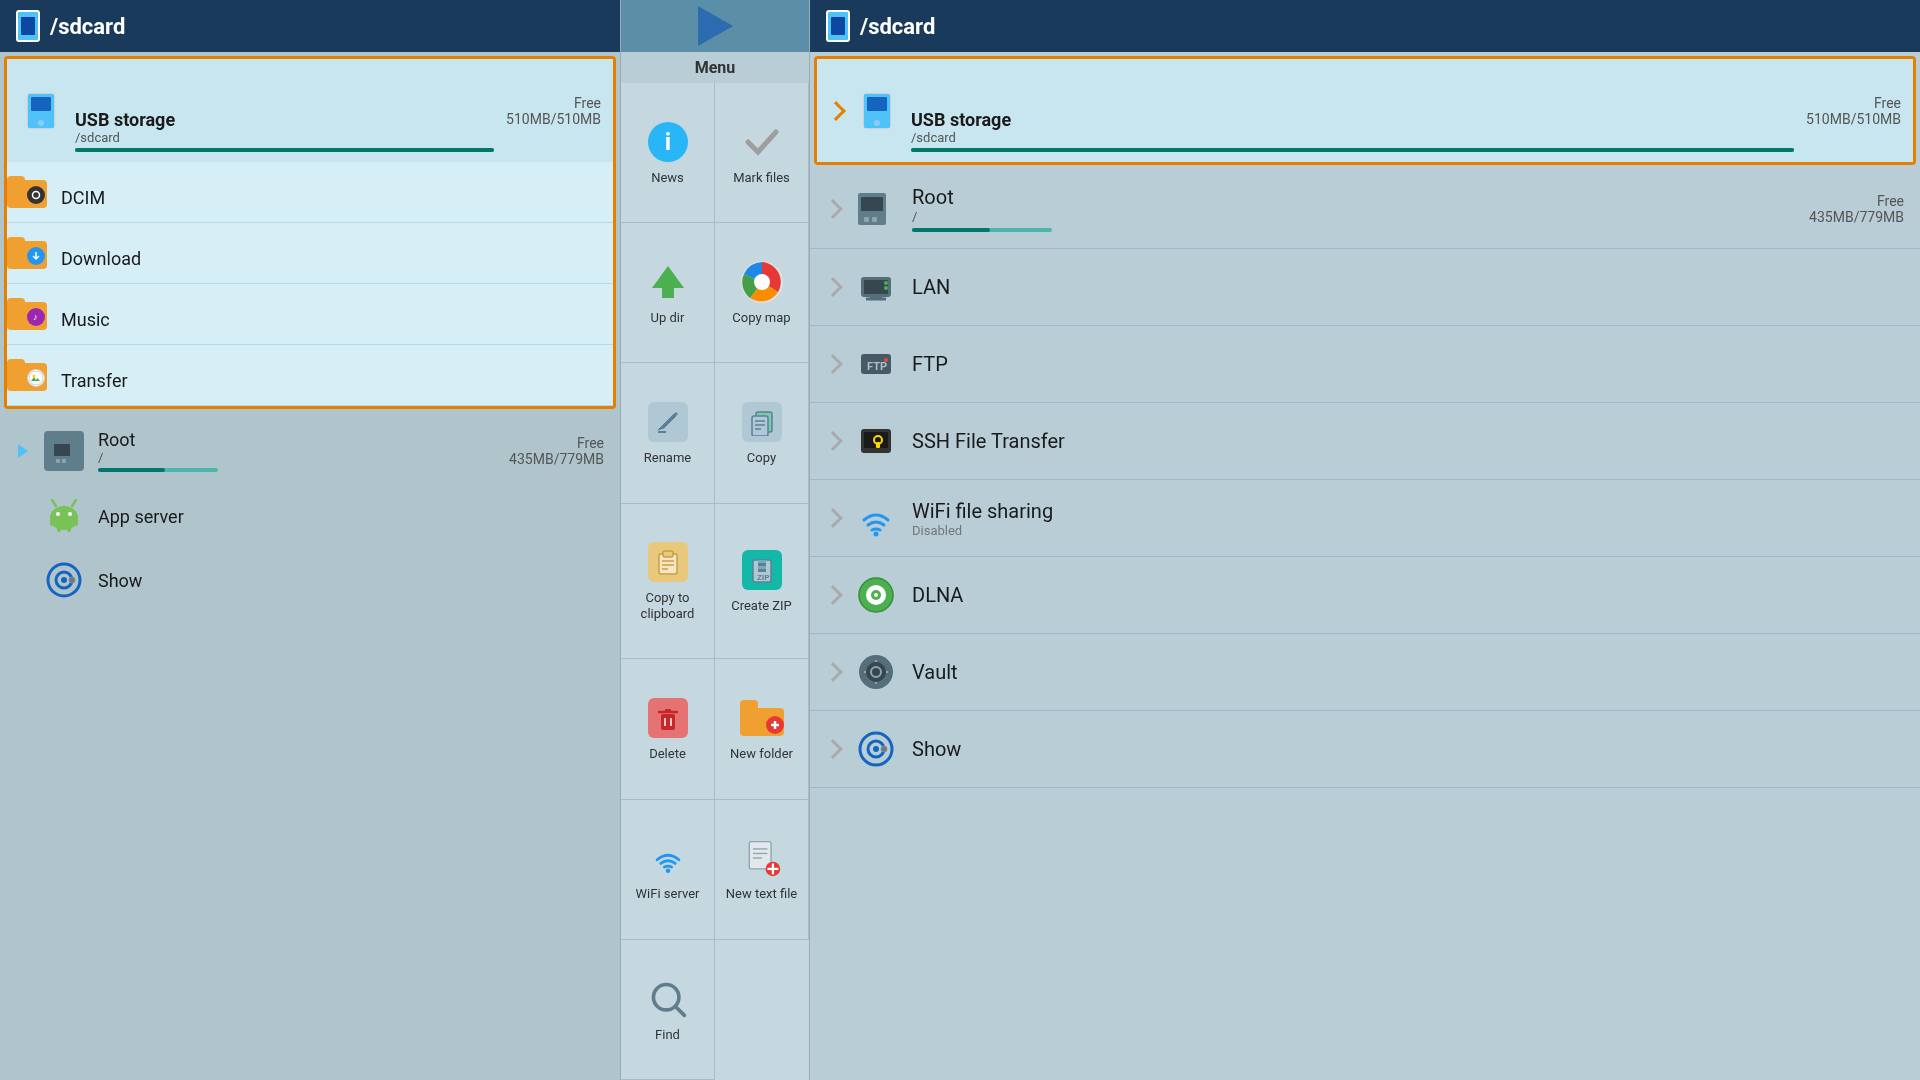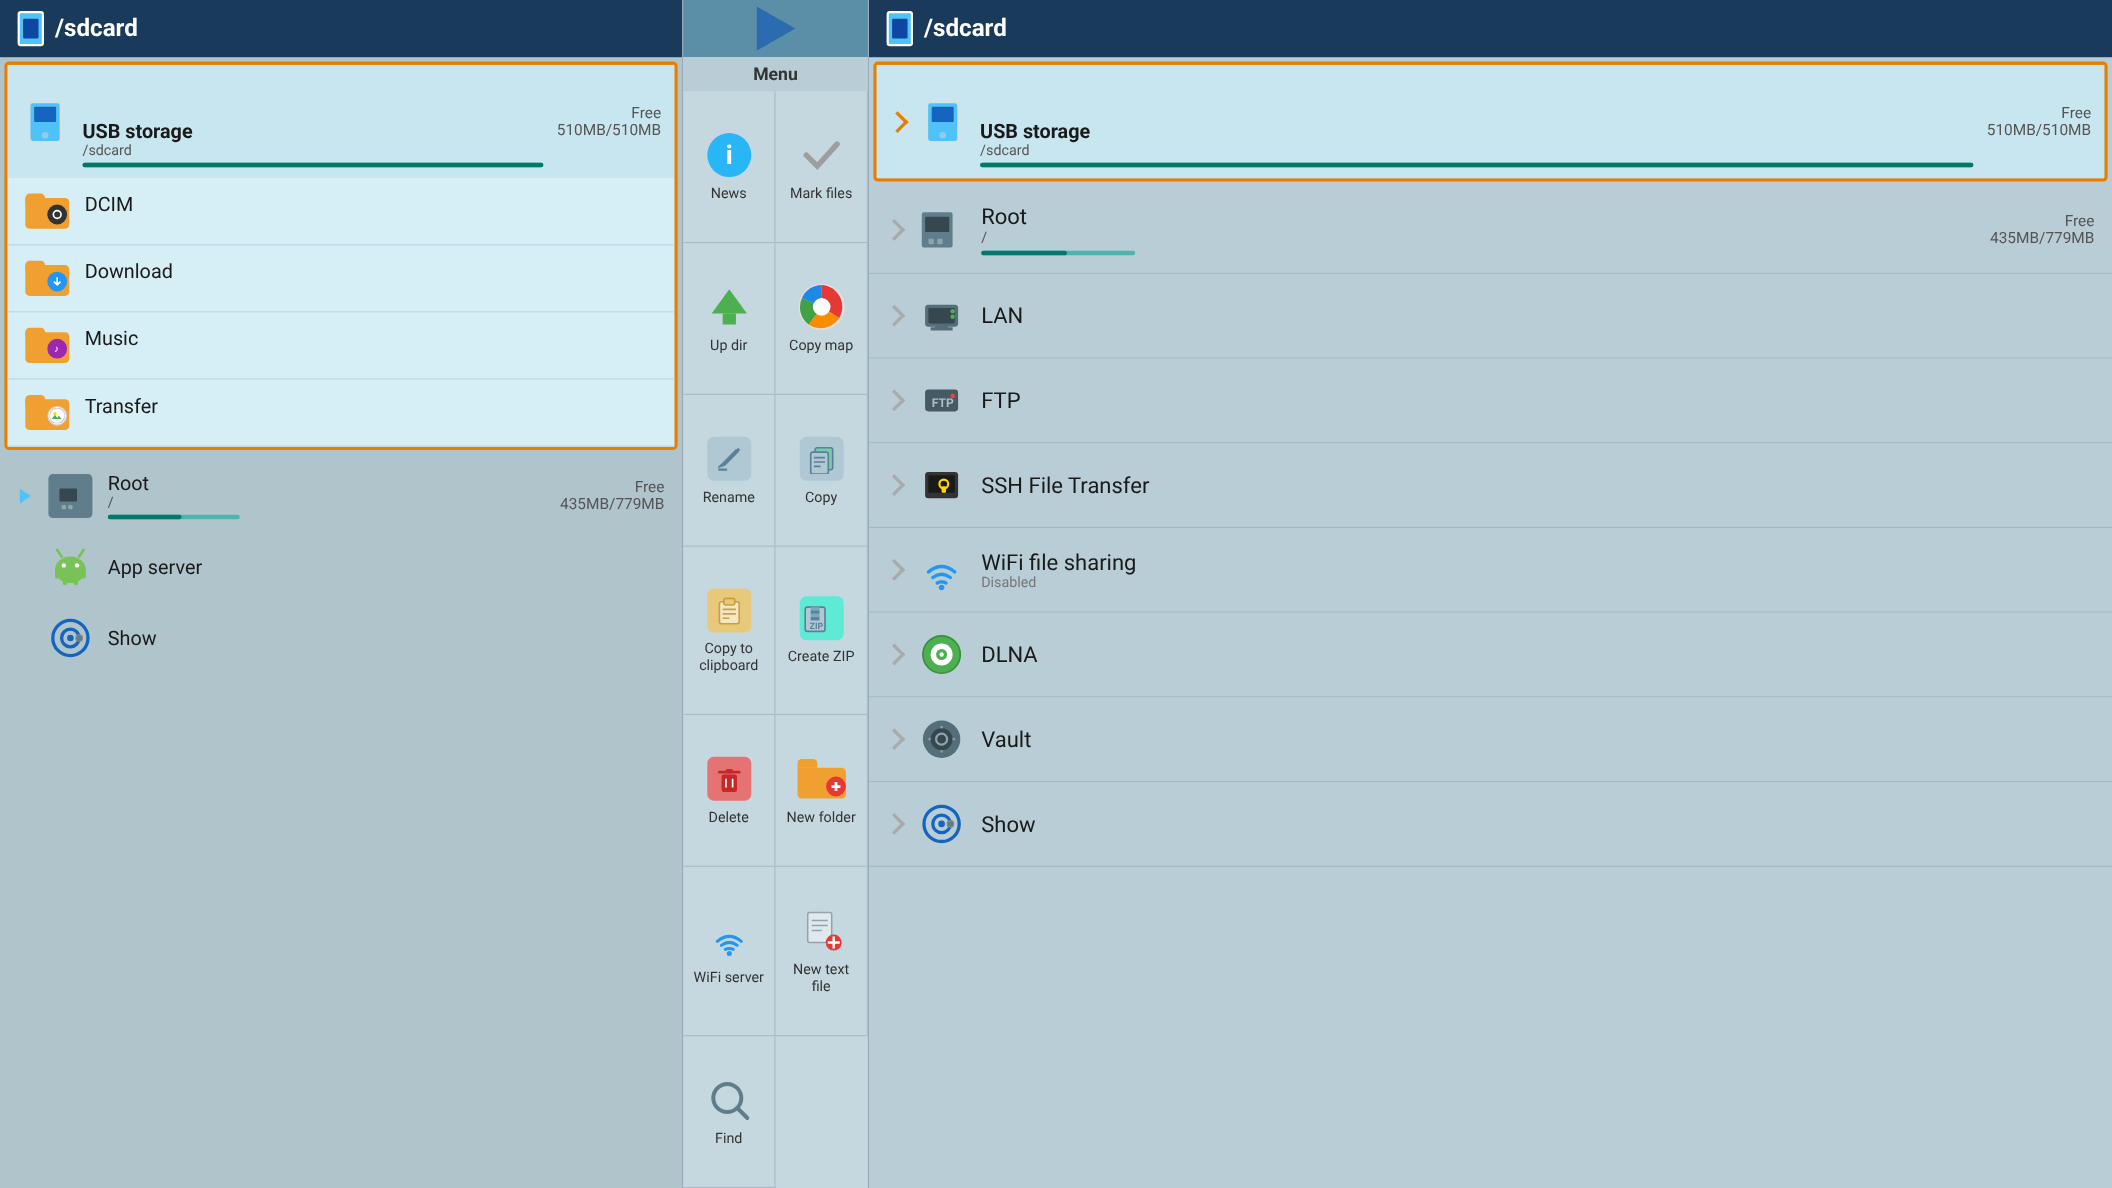--- a/index.html
+++ b/index.html
@@ -94,22 +94,22 @@
       height: 100%;
       background: #00796b;
       border-radius: 2px;
     }
 
     .file-list {
       background: #d6eef5;
     }
     .file-item {
       display: flex;
-      align-items: flex-start;
-      padding: 14px 16px;
+      align-items: flex-end;
+      padding: 14px 0;
       gap: 14px;
       border-bottom: 1px solid #b8d8e8;
       cursor: pointer;
     }
     .file-item-name {
       font-size: 18px;
       color: #1a1a1a;
     }
 
     
@@ -210,21 +210,21 @@
       width: 40px;
       height: 40px;
       display: flex;
       align-items: center;
       justify-content: center;
       flex-shrink: 0;
     }
 
     
     .middle-panel {
-      width: 170px;
+      width: 190px;
       height: 1080px;
       background: #c5d8e0;
       border-left: 1px solid #9ab;
       border-right: 1px solid #9ab;
       display: flex;
       flex-direction: column;
     }
     .middle-header {
       background: #5b8fa8;
       height: 52px;
@@ -308,25 +308,25 @@
       border-radius: 6px;
       display: flex;
       align-items: center;
       justify-content: center;
     }
 
     
     .zip-icon-box {
       width: 40px;
       height: 40px;
-      background: #5eead4;
+      background: #14b8a6;
       border-radius: 6px;
       display: flex;
       align-items: center;
-      justify-content: flex-start;
+      justify-content: center;
     }
 
     
     .delete-icon-box {
       width: 40px;
       height: 40px;
       background: #e57373;
       border-radius: 6px;
       display: flex;
       align-items: center;

